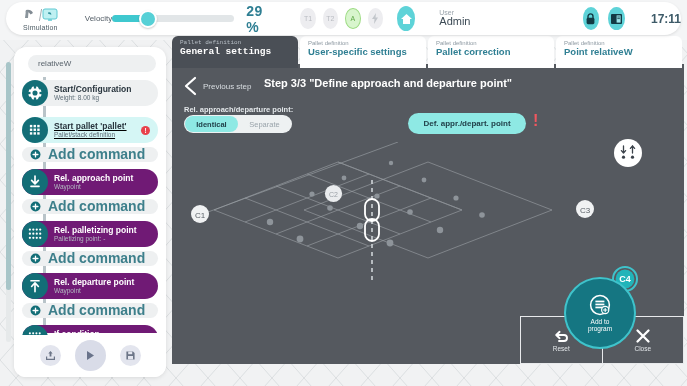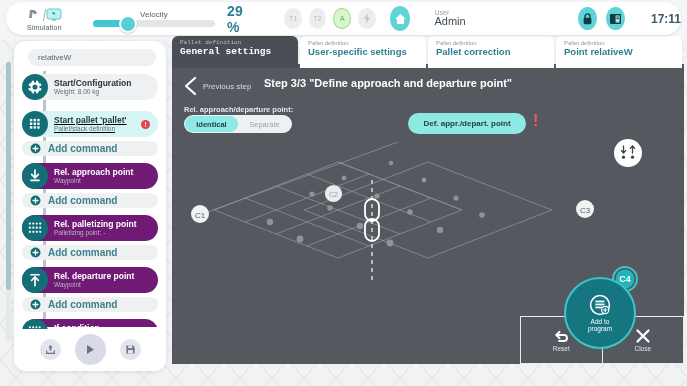--- a/index.html
+++ b/index.html
@@ -32,21 +32,21 @@
   }
   .sim-toggle {
     display: flex; flex-direction: column; align-items: center;
     justify-content: center; width: 78px; margin-left: 6px;
     cursor: pointer;
   }
   .sim-icons { display: flex; align-items: center; height: 16px; }
   .sim-label { font-size: 7px; color: #4b5a63; margin-top: 1px; letter-spacing: .2px; }
 
   .velo-wrap {
-    display: flex; flex-direction: column; align-items: center;
+    display: flex; flex-direction: row; align-items: center;
     margin-left: 16px;
     text-align: center;
   }
   .velo-label { font-size: 8px; color: #566069; margin-bottom: 1px; }
   .slider {
     position: relative; width: 122px; height: 7px;
     background: #e2e6e8; border-radius: 4px;
   }
   .slider-fill {
     position: absolute; left: 0; top: 0; height: 7px; width: 29%;
@@ -80,21 +80,21 @@
   .user-name { font-size: 11px; color: #3c4a55; }
   .rt-btn {
     width: 23px; height: 23px; border-radius: 50%;
     background: #5ed3d8; display: flex; align-items: center; justify-content: center;
     margin-left: 9px;
   }
   .clock { font-size: 12px; color: #3d5a68; margin-left: 26px; font-weight: 600; }
 
   
   .sidebar {
-    position: absolute; left: 14px; top: 41px;
+    position: absolute; left: 14px; top: 47px;
     width: 152px; height: 330px;
     background: #ffffff; border-radius: 12px;
     box-shadow: 0 1px 4px rgba(0,0,0,.10);
     z-index: 12; overflow: hidden;
   }
   .side-scroll { position: absolute; left: 0; top: 0; width: 152px; height: 288px; overflow: hidden; }
   .name-field {
     margin: 8px 10px 6px 14px; height: 17px; background: #eef0f1;
     border-radius: 9px; display: flex; align-items: center;
     padding-left: 10px; font-size: 8px; color: #5a646d;
@@ -121,21 +121,21 @@
   .ntext { margin-left: 32px; line-height: 1.1; }
   .ntitle { font-size: 8.5px; font-weight: 700; }
   .nsub { font-size: 6.5px; }
   .node.dark .ntitle { color: #ffffff; }
   .node.dark .nsub { color: #b3bbc1; }
   .node.sel .ntitle { color: #28343d; }
   .node.sel .nsub { color: #5e6d77; }
   .node.light .ntitle { color: #28343d; }
   .node.light .nsub { color: #5e6d77; }
   .node.cmd .ntext { margin-left: 26px; }
-  .node.cmd .ntitle { font-size: 10px; color: #3d7f8b; font-weight: 600; }
+  .node.cmd .ntitle { font-size: 14px; color: #3d7f8b; font-weight: 600; }
   .badge {
     position: absolute; right: 8px; width: 9px; height: 9px;
     border-radius: 50%; background: #e8414b;
     display: flex; align-items: center; justify-content: center;
     color: #fff; font-size: 6.5px; font-weight: 700;
   }
   .side-foot {
     position: absolute; left: 0; bottom: 0; width: 152px; height: 44px;
     background: #ffffff; display: flex; align-items: center; justify-content: center;
     gap: 14px;

